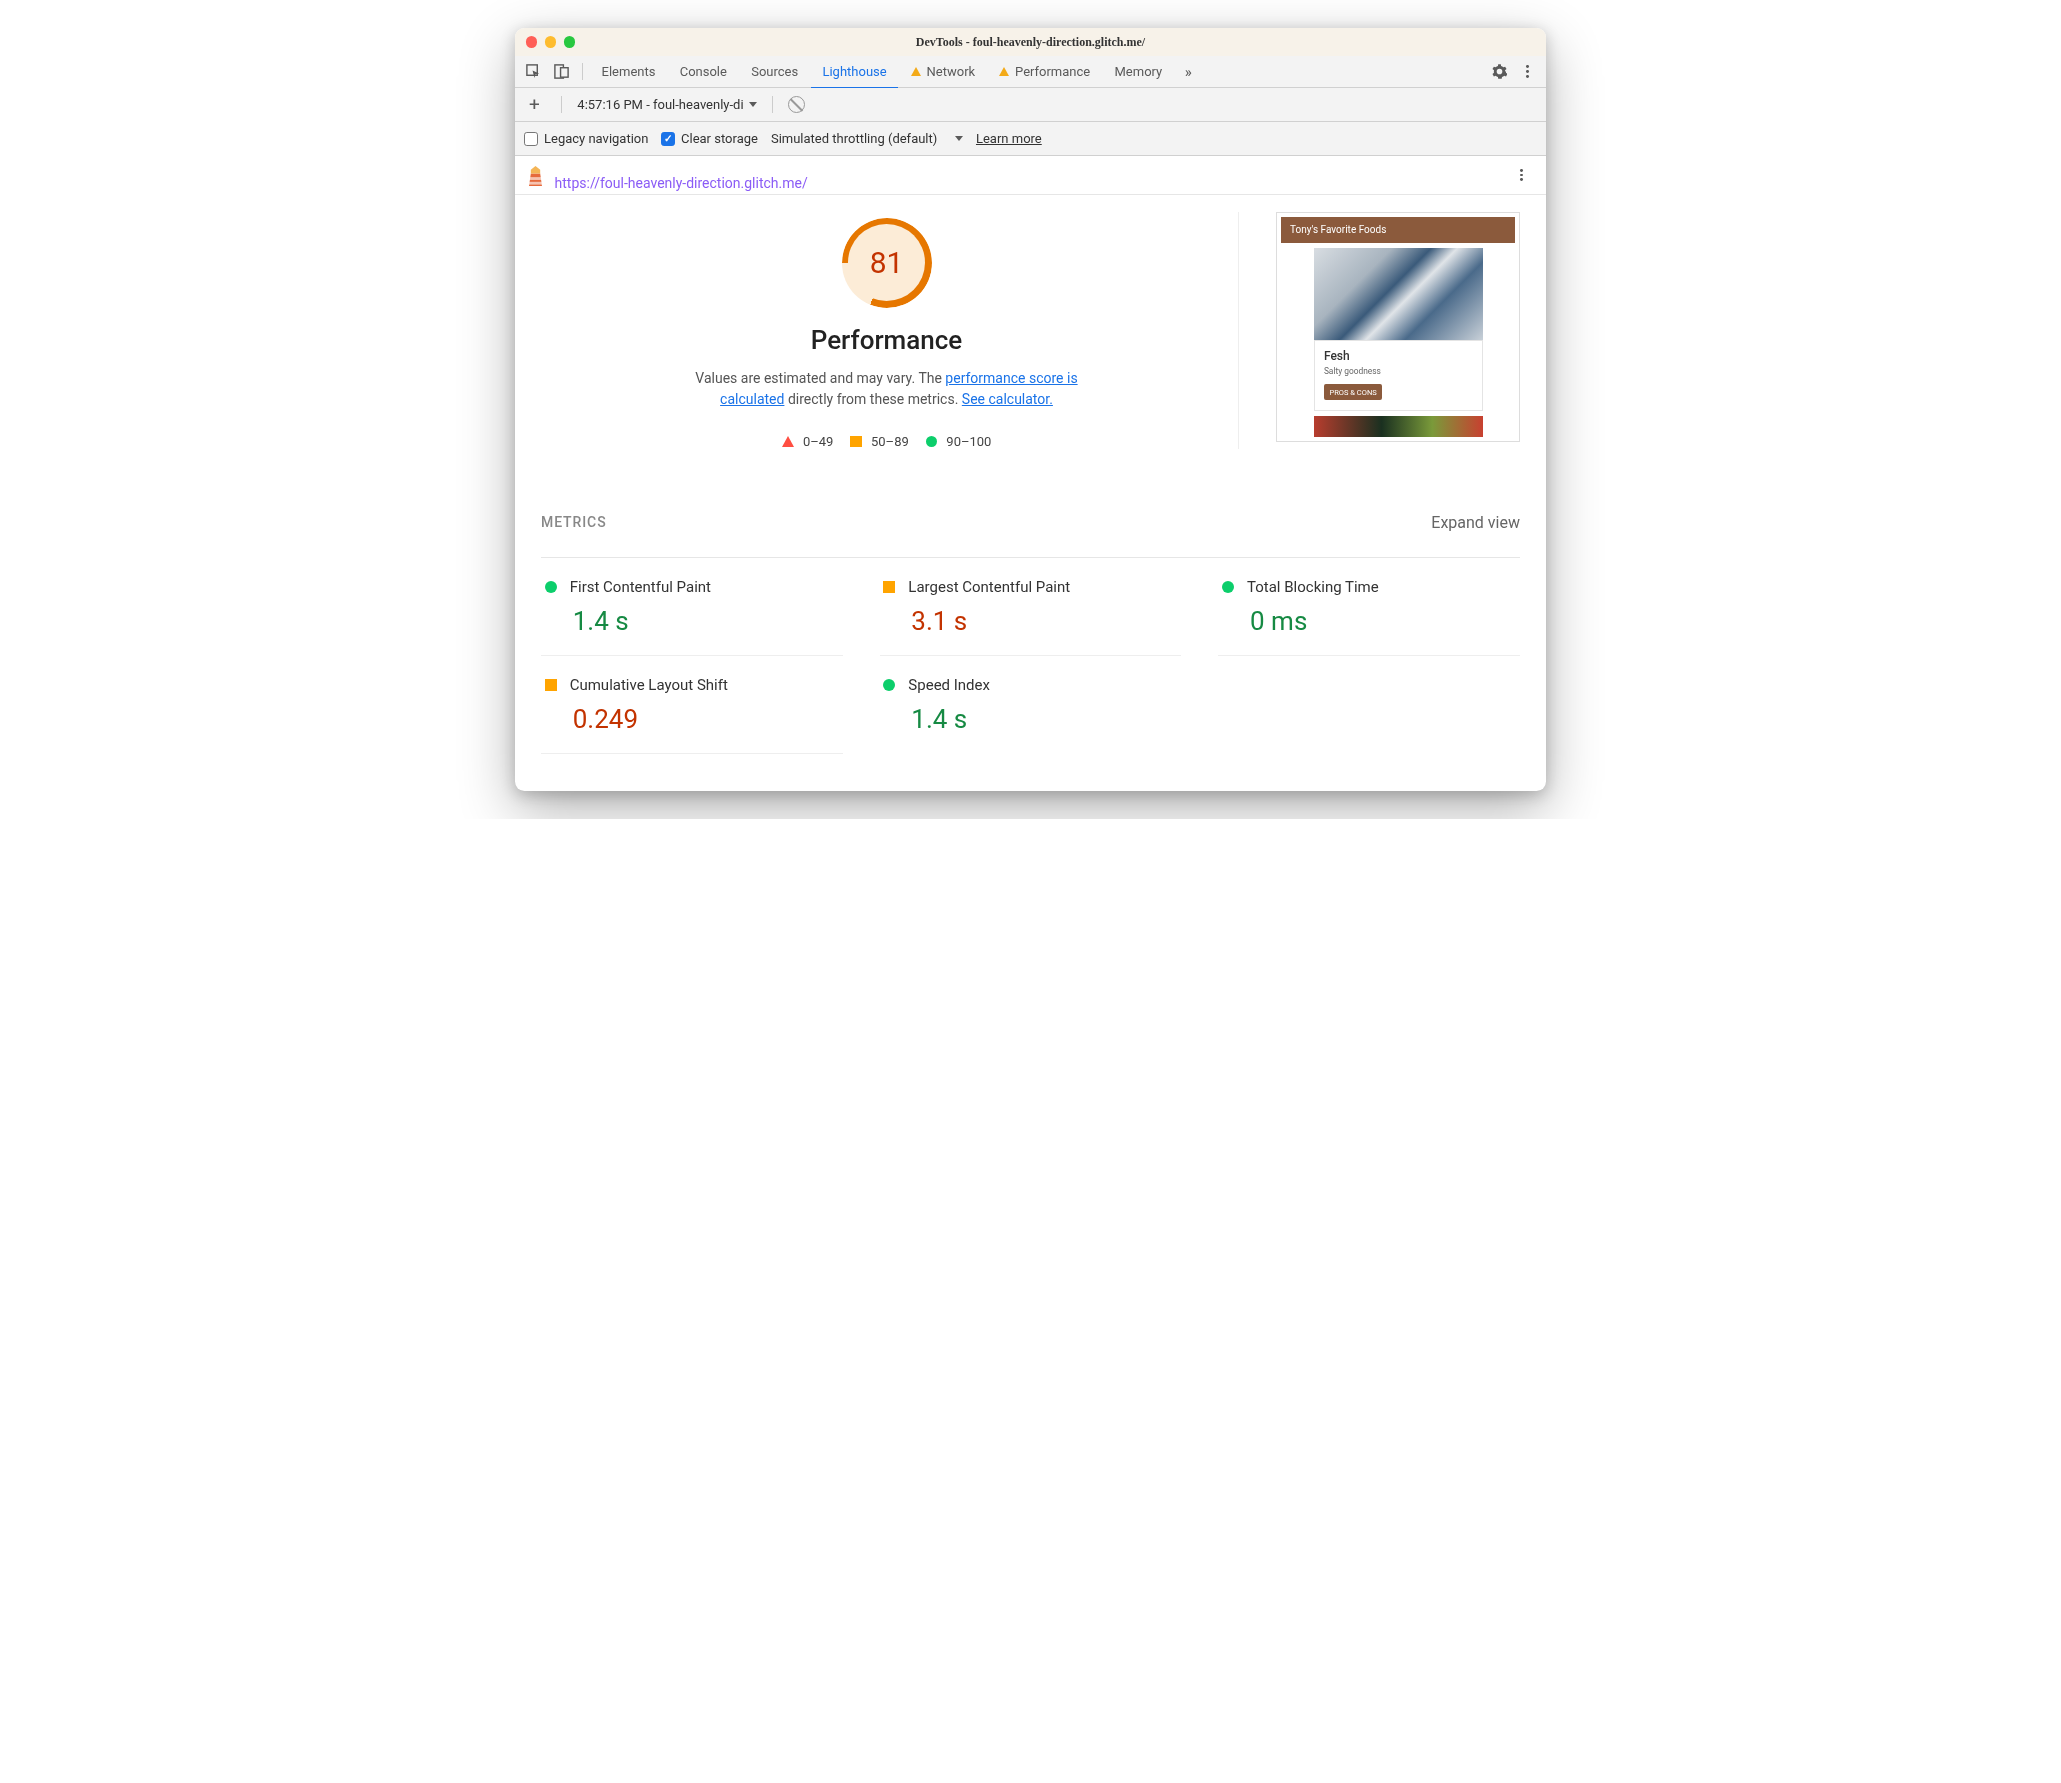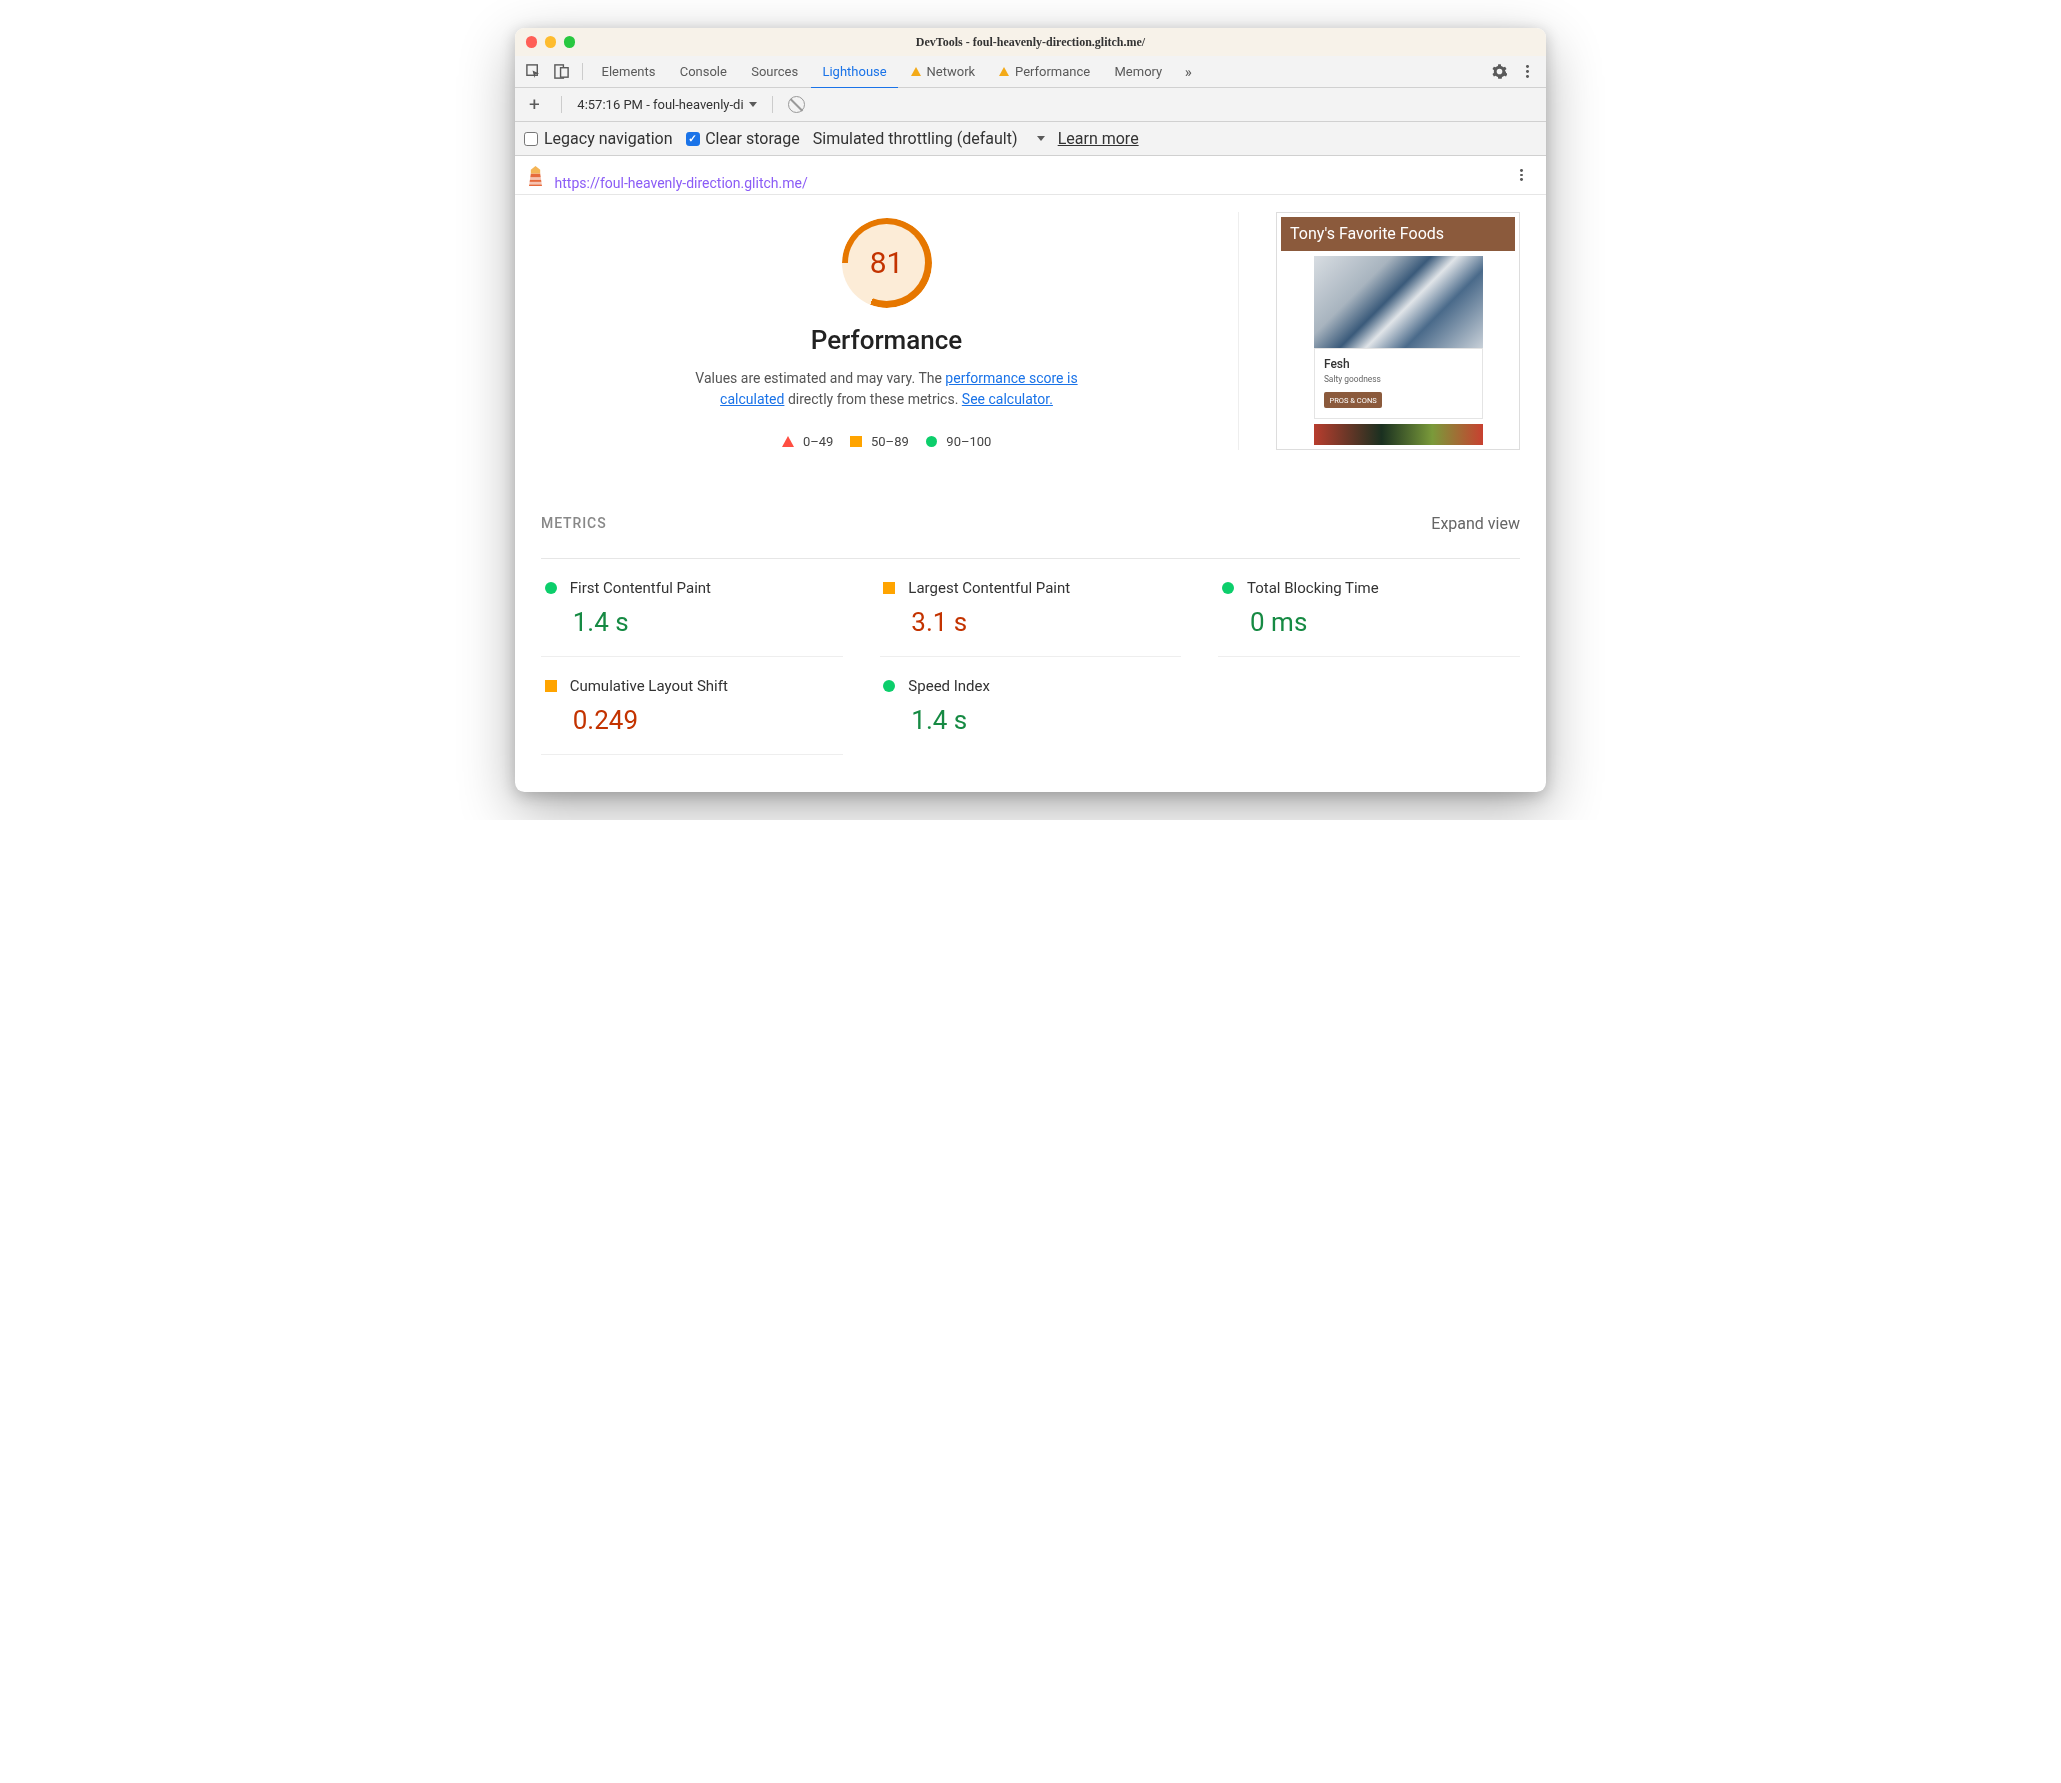--- a/index.html
+++ b/index.html
@@ -31,21 +31,21 @@
   
   .secondbar { background: #f3f3f3; border-bottom: 0.9px solid #d0d0d0; height: 34px; display: flex; align-items: center; padding: 0 7.5px; gap: 9.4px; }
   .plus-btn { font-size: 19px; color: #5a5a5a; width: 24px; text-align: center; }
   .report-select { background: #fff0; border: none; font-size: 13px; color: #333; display: flex; align-items: center; gap: 5.6px; max-width: 215px; overflow: hidden; }
   .report-select .txt { white-space: nowrap; overflow: hidden; text-overflow: clip; max-width: 187px; }
   .dropdown-tri { width: 0; height: 0; border-left: 4.7px solid transparent; border-right: 4.7px solid transparent; border-top: 5.6px solid #5a5a5a; }
   .nosign { width: 17px; height: 17px; border: 1.9px solid #999; border-radius: 50%; position: relative; }
   .nosign::after { content: ""; position: absolute; width: 17px; height: 1.9px; background: #999; top: 6.6px; left: -0.9px; transform: rotate(45deg); }
 
   
-  .thirdbar { background: #f3f3f3; border-bottom: 0.9px solid #d0d0d0; height: 34px; display: flex; align-items: center; padding: 0 9.4px; gap: 13px; font-size: 16px; color: #333; }
+  .thirdbar { background: #f3f3f3; border-bottom: 0.9px solid #d0d0d0; height: 34px; display: flex; align-items: center; padding: 0 9.4px; gap: 13px; font-size: 13px; color: #333; }
   .cbx { width: 14px; height: 14px; border: 1.4px solid #777; border-radius: 2.8px; display: inline-flex; align-items: center; justify-content: center; background: #fff; }
   .cbx.checked { background: #1a73e8; border-color: #1a73e8; }
   .cbx.checked::after { content: "✓"; color: #fff; font-size: 10.3px; font-weight: bold; }
   .opt { display: flex; align-items: center; gap: 5.6px; }
   .learn-link { color: #333; text-decoration: underline; }
 
   
   .urlbar { height: 39px; display: flex; align-items: center; padding: 0 11.2px; gap: 9.4px; border-bottom: 0.9px solid #e6e6e6; }
   .lh-logo { width: 19px; height: 22.5px; }
   .url-text { font-size: 14px; color: #8b5cf6; flex: 1; margin-top: 16px; }
@@ -63,21 +63,21 @@
   .perf-desc { font-size: 14px; color: #555; text-align: center; margin-top: 13px; max-width: 394px; line-height: 1.5; }
   .perf-desc a { color: #1a73e8; text-decoration: underline; }
   .legend { display: flex; gap: 17px; margin-top: 24px; font-size: 13px; color: #444; }
   .leg-item { display: flex; align-items: center; gap: 9.4px; }
   .leg-tri { width: 0; height: 0; border-left: 6.6px solid transparent; border-right: 6.6px solid transparent; border-bottom: 11.2px solid #ff4e42; }
   .leg-sq { width: 11.2px; height: 11.2px; background: #ffa400; }
   .leg-cir { width: 11.2px; height: 11.2px; border-radius: 50%; background: #0cce6b; }
 
   .hero-right { width: 244px; }
   .preview { border: 0.9px solid #ddd; padding: 3.7px; background: #fff; }
-  .preview-hdr { background: #8b5a3c; color: #fff; font-size: 16px; padding: 7.5px 9.4px; }
+  .preview-hdr { background: #8b5a3c; color: #fff; font-size: 10px; padding: 7.5px 9.4px; }
   .preview-img { width: 169px; height: 92px; margin: 5.6px auto 0; background: linear-gradient(135deg, #d8dde2 0%, #a8b4bf 30%, #3a5a7a 45%, #e0e4e8 55%, #4a6a8a 70%, #c8d0d8 100%); display:block;}
   .preview-card { width: 169px; margin: 0 auto; border: 0.9px solid #e4e4e4; padding: 7.5px 9.4px 9.4px; }
   .preview-card h4 { font-size: 12px; font-weight: 500; color: #333; }
   .preview-card p { font-size: 8.4px; color: #666; margin-top: 3.7px; }
   .preview-btn { background: #8b5a3c; color: #fff; font-size: 7.5px; padding: 3.7px 5.6px; display: inline-block; margin-top: 7.5px; border-radius: 1.9px; }
   .preview-img2 { width: 169px; height: 20.6px; margin: 5.6px auto 0; background: linear-gradient(90deg, #b83d2e 0%, #1a3020 40%, #7a9a3a 70%, #c84030 100%); display:block;}
 
   
   .metrics-hdr { display: flex; justify-content: space-between; align-items: center; margin-top: 64px; border-bottom: 0.9px solid #e6e6e6; padding-bottom: 25px; }
   .metrics-hdr h3 { font-size: 14px; font-weight: 500; color: #888; letter-spacing: 0.9px; }

